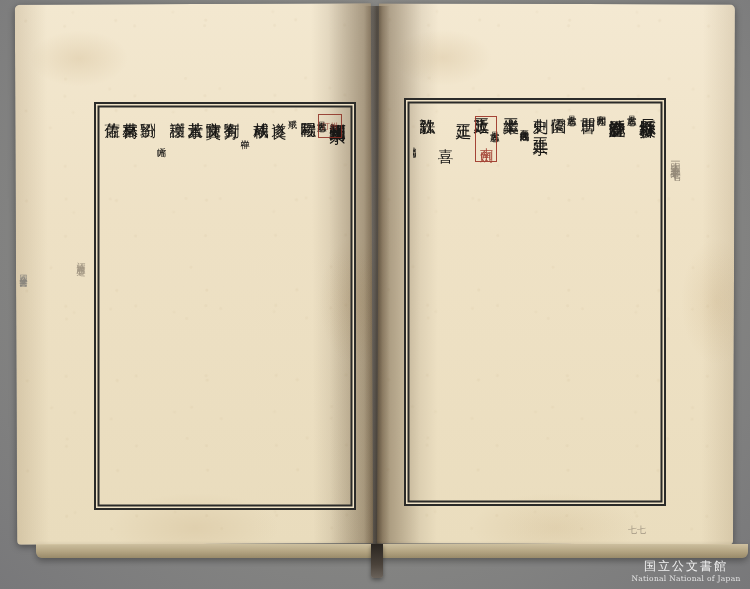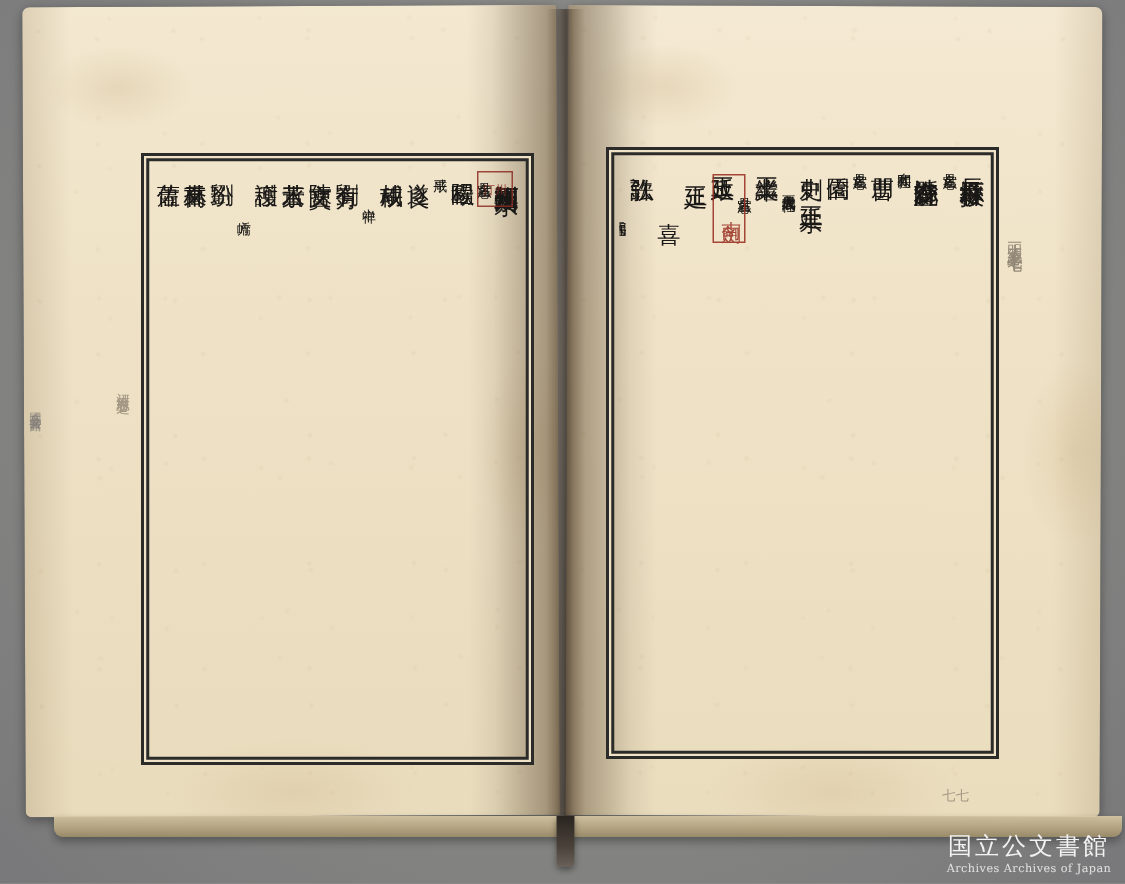--- a/index.html
+++ b/index.html
@@ -158,21 +158,21 @@
     writing-mode:vertical-rl;
     color:#6b6b6b;font-size:8px;opacity:.75;letter-spacing:1px;
     text-align:center;line-height:1.2;
   }
   #stamp-br{
     position:absolute;right:8px;bottom:6px;
     width:112px;text-align:center;
     color:#efefef;font-size:9px;line-height:1.25;
     background:rgba(40,40,40,.0);
   }
-  #stamp-br .big{ font-size:16px;letter-spacing:2px;display:block;color:#f2f2f2;}
+  #stamp-br .big{ font-size:12px;letter-spacing:2px;display:block;color:#f2f2f2;}
   #stamp-br .sub{ font-size:7.5px;letter-spacing:.3px;display:block;color:#e2e2e2;}
   
   #corner-mark{
     position:absolute;left:612px;top:520px;
     color:#5a5048;font-size:9px;opacity:.5;text-align:right;
   }
   
   .curve-l{
     position:absolute;right:0;top:0;width:60px;height:100%;
     background:linear-gradient(270deg, rgba(72,55,34,.30), rgba(72,55,34,0));
@@ -264,14 +264,14 @@
 
   <div id="gutter"></div>
   <div id="block-edge"></div>
   <div id="spine-tail"></div>
 </div>
 
 <div id="stamp-tl">國立公文書館</div>
 
 <div id="stamp-br">
   <span class="big">国立公文書館</span>
-  <span class="sub">Archives Archives of Japan</span>
+  <span class="sub">National National of Japan</span>
 </div>
 
 </body></html>

